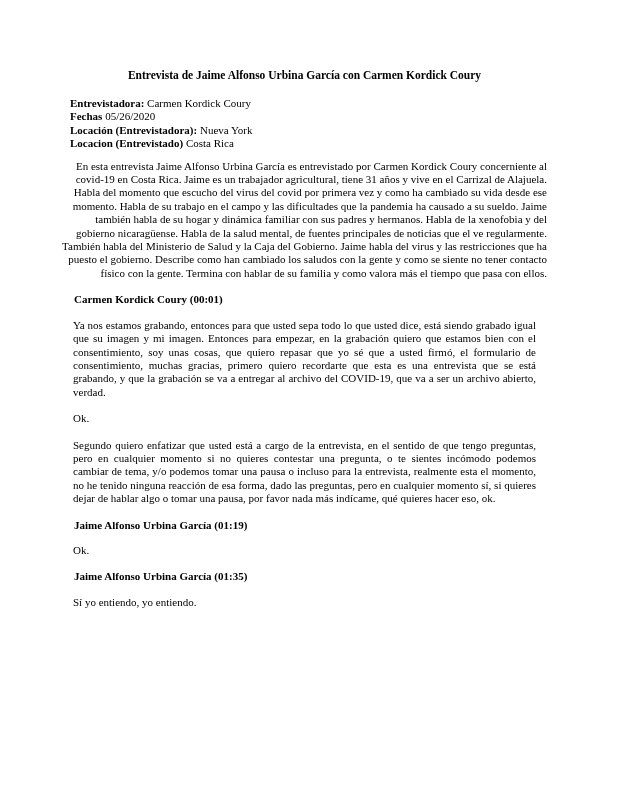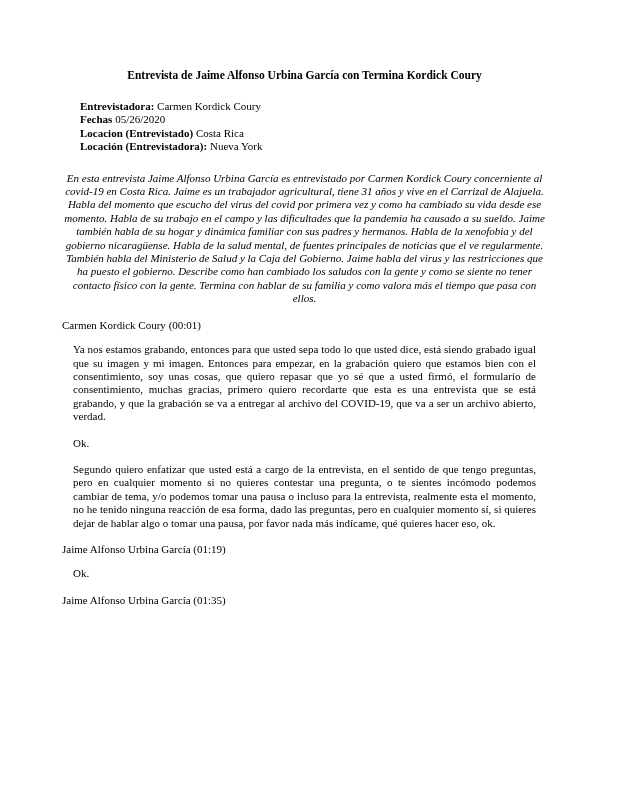--- a/index.html
+++ b/index.html
@@ -25,66 +25,65 @@
     width: 485px;
   }
   .title {
     font-size: 11.5px;
     font-weight: bold;
     text-align: center;
     line-height: 14px;
     margin: 0 0 15px 0;
   }
   .meta {
-    margin: 18px;
+    margin: 8px;
   }
   .meta-line {
     margin: 0;
     font-size: 11px;
     line-height: 13.4px;
   }
   .b {
     font-weight: bold;
   }
   .summary {
     margin: 9px 0 0 0;
     font-size: 11px;
     line-height: 13.4px;
-    text-align: center;
-    font-style: italic;
+    text-align: right;
   }
   .turn {
     margin-top: 13px;
   }
   .speaker {
-    margin: 0;
+    margin: 12px;
     font-size: 11px;
     line-height: 13.4px;
-    font-weight: normal;
+    font-weight: bold;
   }
   .utterance {
     margin: 11px;
     font-size: 11px;
     line-height: 13.4px;
     text-align: justify;
   }
 </style>
 </head>
 <body>
 
 <div class="page">
   <div class="content">
 
-    <h1 class="title">Entrevista de Jaime Alfonso Urbina García con Termina Kordick Coury</h1>
+    <h1 class="title">Entrevista de Jaime Alfonso Urbina García con Carmen Kordick Coury</h1>
 
     <div class="meta">
       <p class="meta-line"><span class="b">Entrevistadora:</span> <span>Carmen Kordick Coury</span></p>
       <p class="meta-line"><span class="b">Fechas</span> <span>05/26/2020</span></p>
+      <p class="meta-line"><span class="b">Locación (Entrevistadora):</span> <span>Nueva York</span></p>
       <p class="meta-line"><span class="b">Locacion (Entrevistado)</span> <span>Costa Rica</span></p>
-      <p class="meta-line"><span class="b">Locación (Entrevistadora):</span> <span>Nueva York</span></p>
     </div>
 
     <p class="summary">En esta entrevista Jaime Alfonso Urbina García es entrevistado por Carmen Kordick Coury concerniente al covid-19 en Costa Rica. Jaime es un trabajador agricultural, tiene 31 años y vive en el Carrizal de Alajuela. Habla del momento que escucho del virus del covid por primera vez y como ha cambiado su vida desde ese momento. Habla de su trabajo en el campo y las dificultades que la pandemia ha causado a su sueldo. Jaime también habla de su hogar y dinámica familiar con sus padres y hermanos. Habla de la xenofobia y del gobierno nicaragüense. Habla de la salud mental, de fuentes principales de noticias que el ve regularmente. También habla del Ministerio de Salud y la Caja del Gobierno. Jaime habla del virus y las restricciones que ha puesto el gobierno. Describe como han cambiado los saludos con la gente y como se siente no tener contacto físico con la gente. Termina con hablar de su familia y como valora más el tiempo que pasa con ellos.</p>
 
     <div class="turn">
       <p class="speaker"><span>Carmen Kordick Coury</span> <span>(00:01)</span></p>
       <p class="utterance">Ya nos estamos grabando, entonces para que usted sepa todo lo que usted dice, está siendo grabado igual que su imagen y mi imagen. Entonces para empezar, en la grabación quiero que estamos bien con el consentimiento, soy unas cosas, que quiero repasar que yo sé que a usted firmó, el formulario de consentimiento, muchas gracias, primero quiero recordarte que esta es una entrevista que se está grabando, y que la grabación se va a entregar al archivo del COVID-19, que va a ser un archivo abierto, verdad.</p>
     </div>
 
     <div class="turn">
@@ -96,16 +95,17 @@
     </div>
 
     <div class="turn">
       <p class="speaker"><span>Jaime Alfonso Urbina García</span> <span>(01:19)</span></p>
       <p class="utterance">Ok.</p>
     </div>
 
 
     <div class="turn">
       <p class="speaker"><span>Jaime Alfonso Urbina García</span> <span>(01:35)</span></p>
+      <p class="utterance">Sí yo entiendo, yo entiendo.</p>
     </div>
 
   </div>
 </div>
 
 </body></html>

